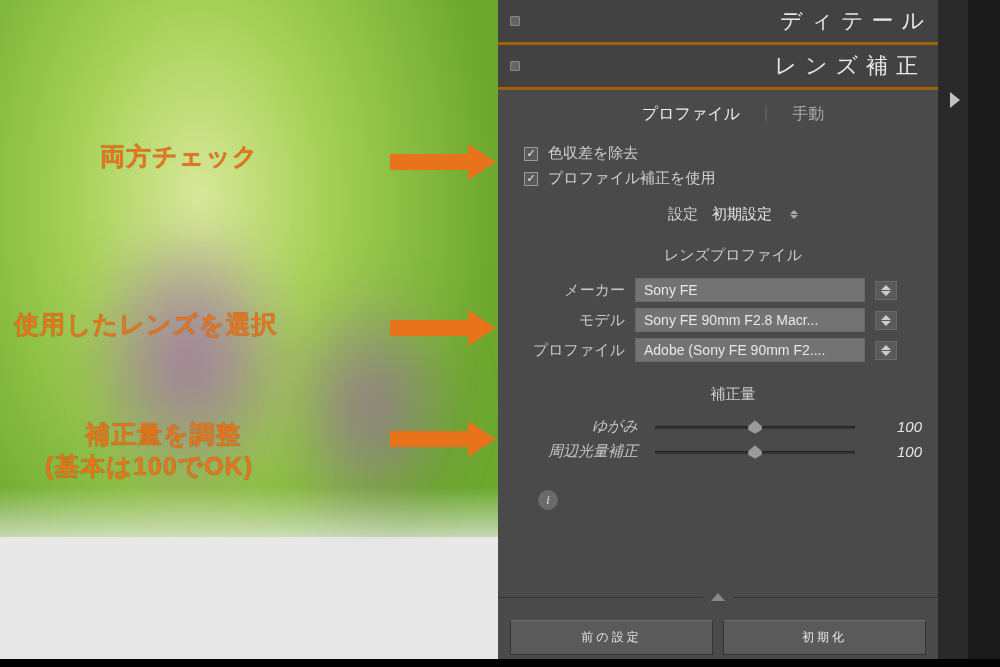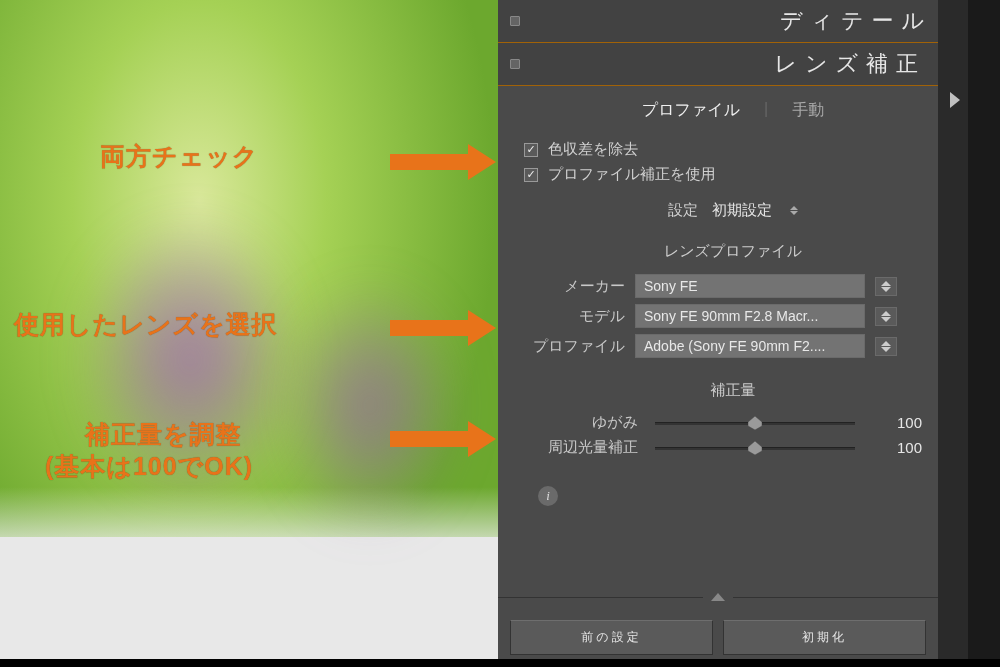--- a/index.html
+++ b/index.html
@@ -77,21 +77,21 @@
       width: 0; height: 0;
       border-top: 8px solid transparent;
       border-bottom: 8px solid transparent;
       border-left: 10px solid #c0c0c0;
     }
     .section-header {
       display: flex;
       align-items: center;
       justify-content: space-between;
       padding: 6px 14px 6px 12px;
-      border-bottom: 1px solid #a16207;
+      border-bottom: 3px solid #a16207;
       background: #424242;
     }
     .section-header .toggle-dot {
       display:inline-block;width:10px;height:10px;background:#646464;border:1px solid #888;margin-right:auto;border-radius:1px;
     }
     .section-title {
       font-size: 22px;
       color: #e6e6e6;
       letter-spacing: 8px;
       font-weight: 300;
@@ -182,20 +182,21 @@
     .dd-stepper span{width:0;height:0;border-left:5px solid transparent;border-right:5px solid transparent;}
     .dd-stepper .up{border-bottom:5px solid #ccc;}
     .dd-stepper .dn{border-top:5px solid #ccc;}
     .slider-row {
       display:grid;
       grid-template-columns: 120px 200px 50px;
       gap:17px;
       align-items:center;
       padding: 3px 30px 3px 20px;
       font-size:15px;
+      font-style:italic;
     }
     .slider-row .lbl { text-align:right;color:#c8c8c8; }
     .slider-row .val { text-align:right;color:#e6e6e6;font-size:15px; }
     .slider {
       position:relative;
       height:16px;
     }
     .slider-track {
       position:absolute;left:0;right:0;top:7px;height:3px;background:#333;border-top:1px solid #222;
     }

